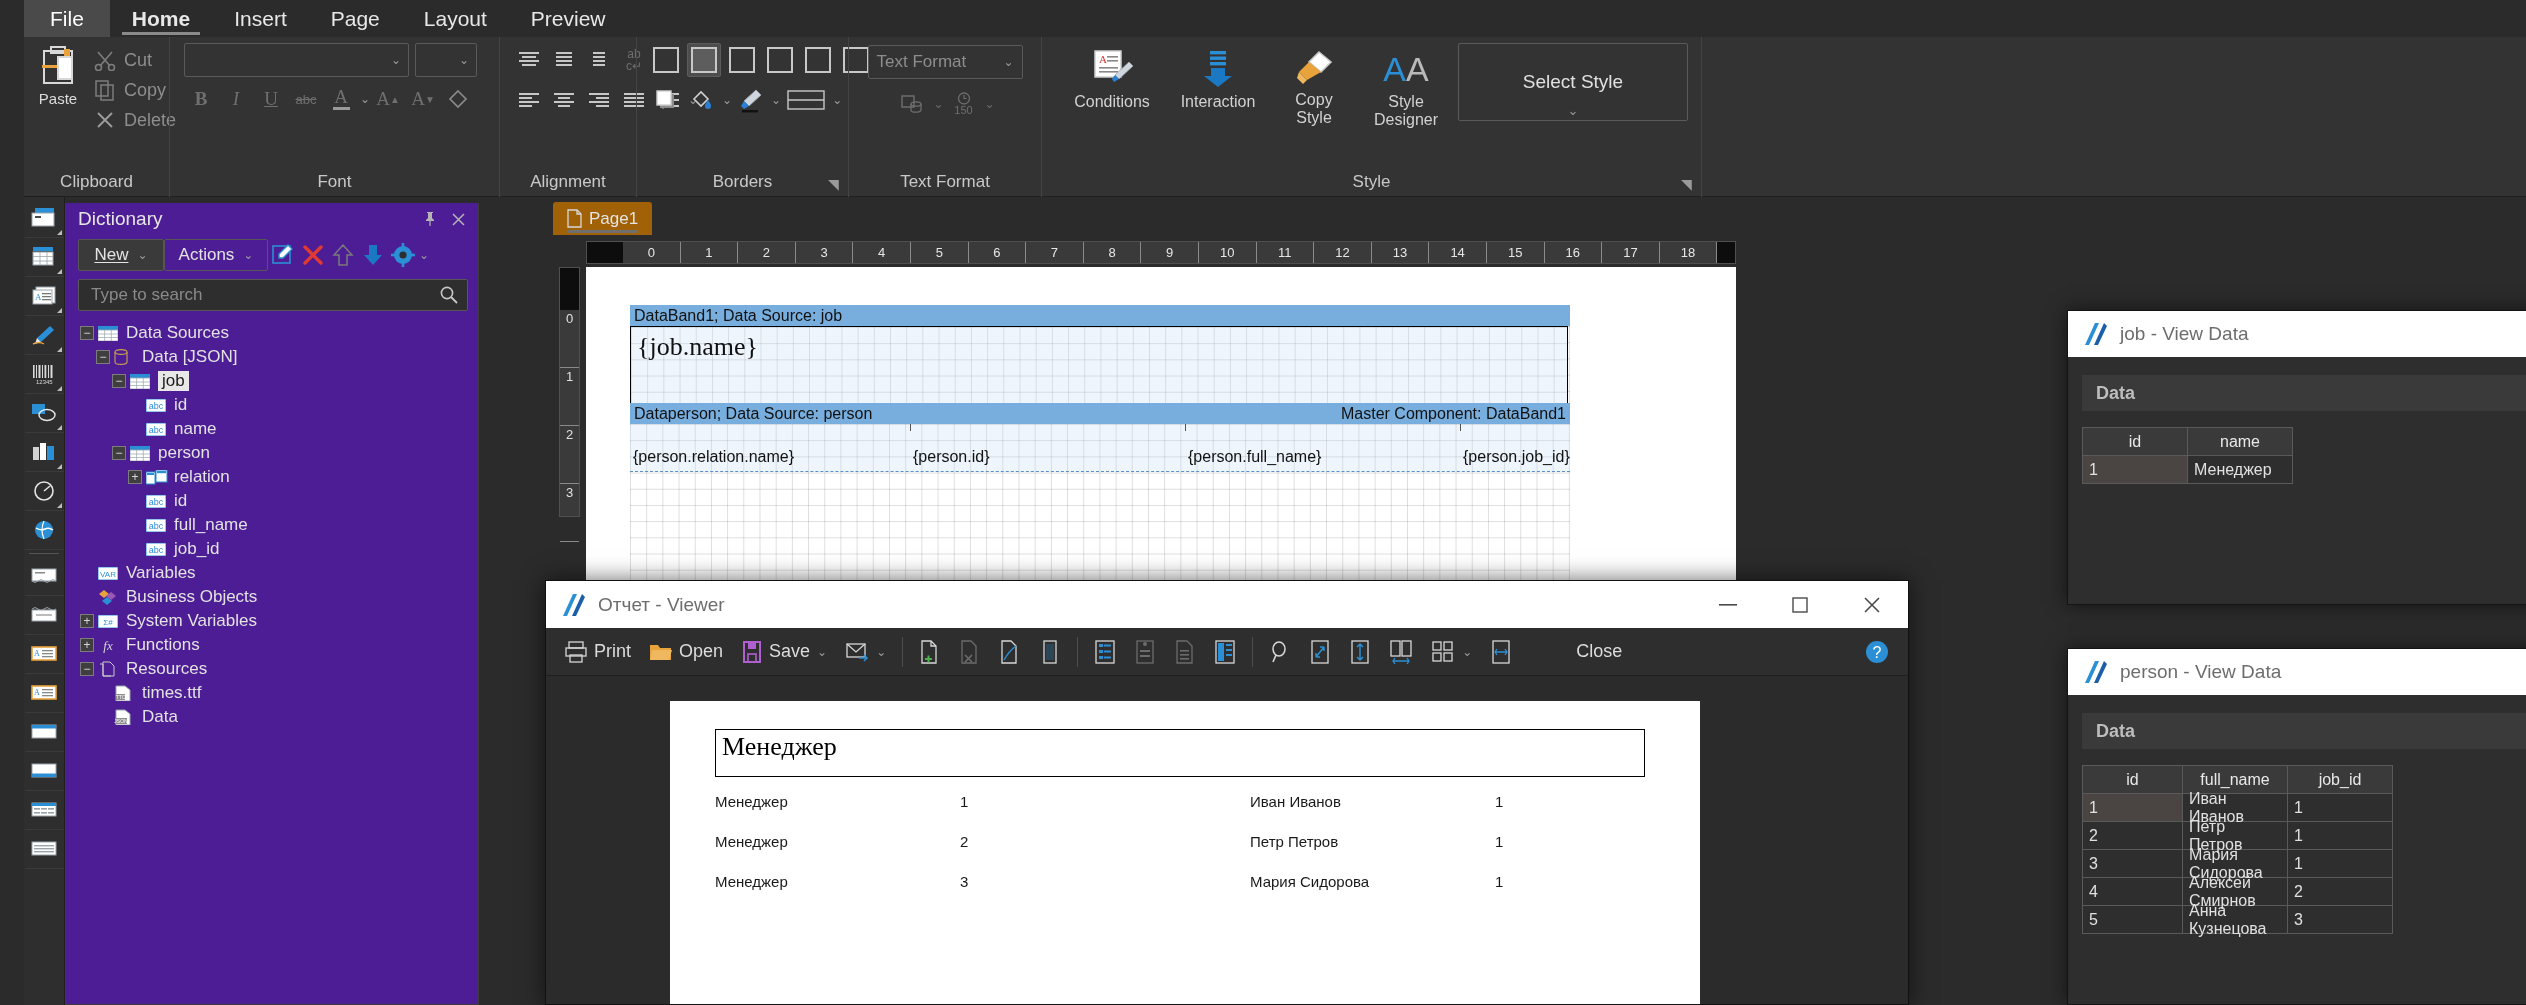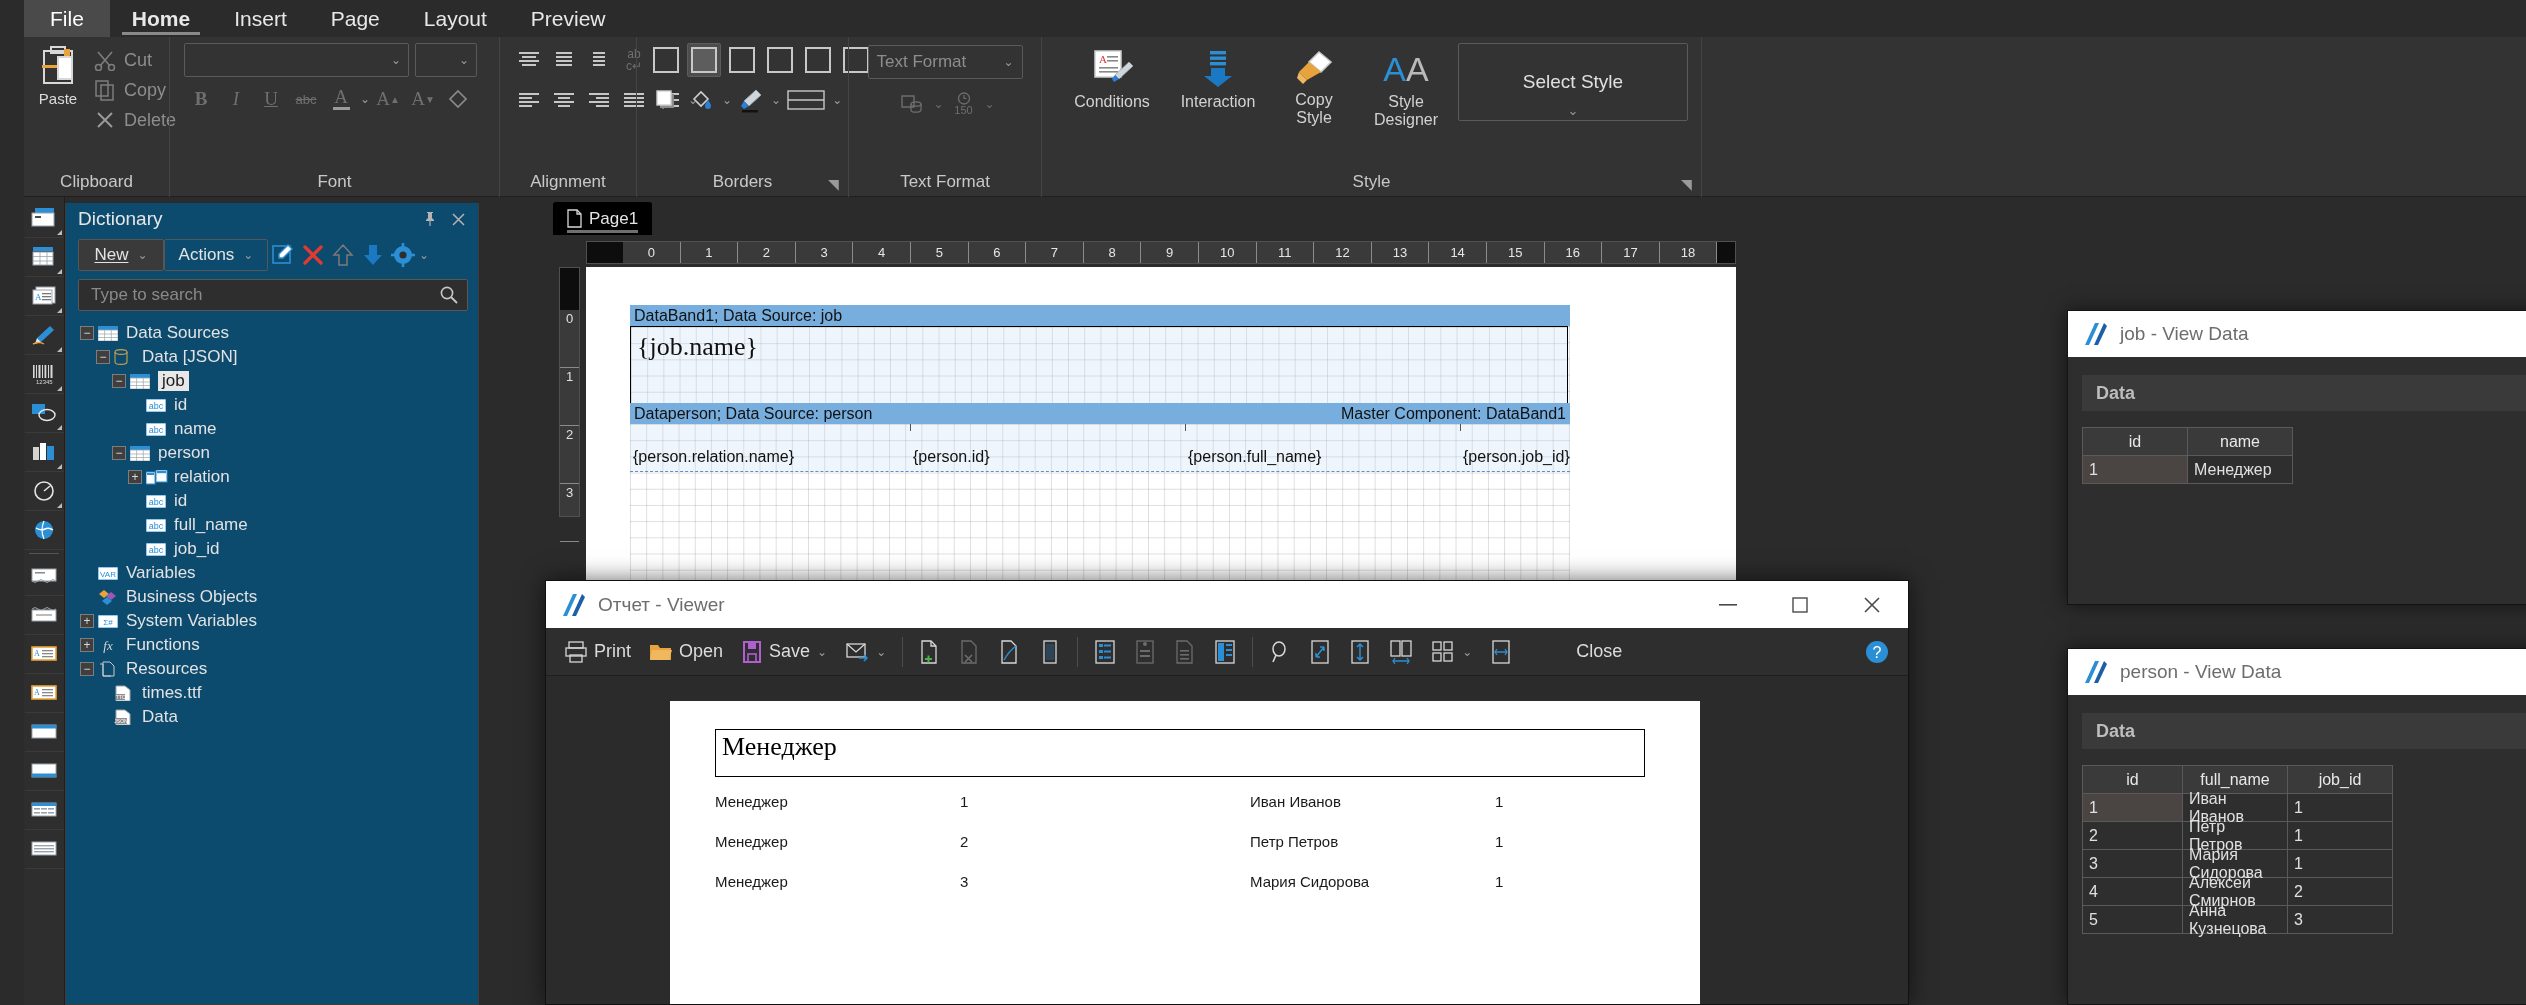--- a/index.html
+++ b/index.html
@@ -108,21 +108,21 @@
     width: 39px; height: 39px; display:flex; align-items:center; justify-content:center;
     position: relative; border-bottom: 1px solid #3a3a3a;
   }
   .vtool .corner { position:absolute; right:2px; bottom:2px; width:0;height:0;
      border-left:5px solid transparent; border-bottom:5px solid #bdbdbd; }
   .vsep { width:30px; height:1px; background:#555; margin: 3px 0; }
 
   
   .dict {
     position: absolute; left: 41px; top: 203px; width: 414px; height: 802px;
-    background: #0c4a6e; border: 1px solid #3d3d3d; border-top: none;
+    background: #4c1d95; border: 1px solid #3d3d3d; border-top: none;
   }
   .dict-head {
     height: 32px; display:flex; align-items:center; padding: 0 8px 0 12px;
     font-size: 19px; color:#e6e6e6;
   }
   .dict-head .sp { flex:1; }
   .dict-head .ico { width:24px; height:24px; display:flex;align-items:center;justify-content:center;
     color:#b4b4b4; font-size:18px; margin-left:4px; }
   .dict-tools { display:flex; align-items:center; gap:0; padding: 4px 10px 6px 12px; }
   .dbtn {
@@ -147,21 +147,21 @@
      color:#d8d8d8;line-height:1;margin-right:4px; flex:none;}
   .tbox.empty { border:none; background:none; }
   .tspacer { flex:none; }
   .tico { width:22px; height:16px; margin-right:6px; flex:none; display:flex; align-items:center; }
   .tlabel.sel { background:#e8e8e8; color:#1c1c1c; padding:0 4px; }
 
   
   .designer { position:absolute; left:516px; top:197px; width:2010px; height:808px; background:#2b2b2b; }
   .pagetab-bar { position:absolute; left:0; top:0; width:100%; height:40px; background:#2b2b2b; }
   .pagetab {
-    position:absolute; left:13px; top:5px; height:33px; background:#000000;
+    position:absolute; left:13px; top:5px; height:33px; background:#a16207;
     border-radius:3px 3px 0 0; display:flex; align-items:center; gap:7px;
     padding: 0 14px; font-size:17px; color:#e4e4e4;
   }
   .pagetab::after{content:"";position:absolute;left:14px;right:14px;bottom:2px;height:3px;background:#6f6f6f;}
   .hruler {
     position:absolute; left:46px; top:44px; width:1150px; height:23px;
     background:#3a3a3a; border:1px solid #505050; display:flex; overflow:hidden;
   }
   .hruler .pre { width:36px; background:#0d0d0d; flex:none; }
   .hruler .tick {

